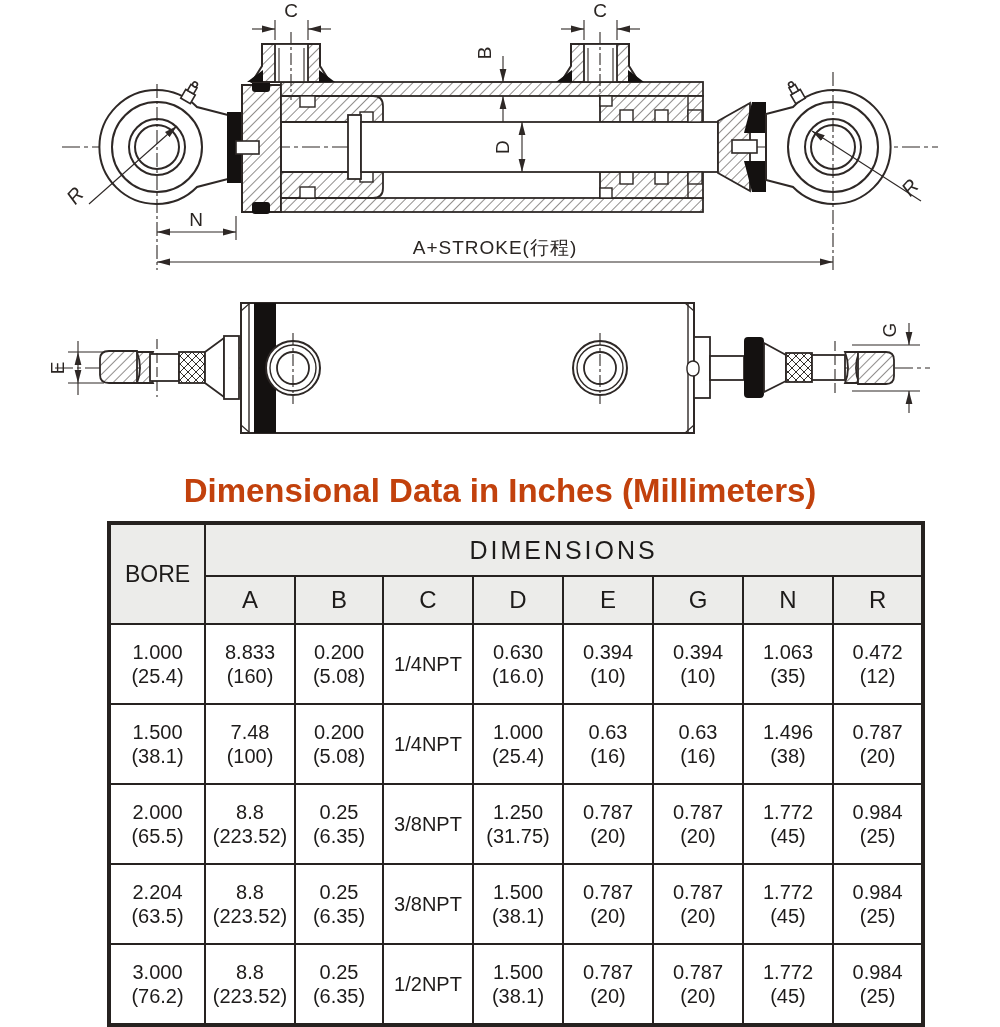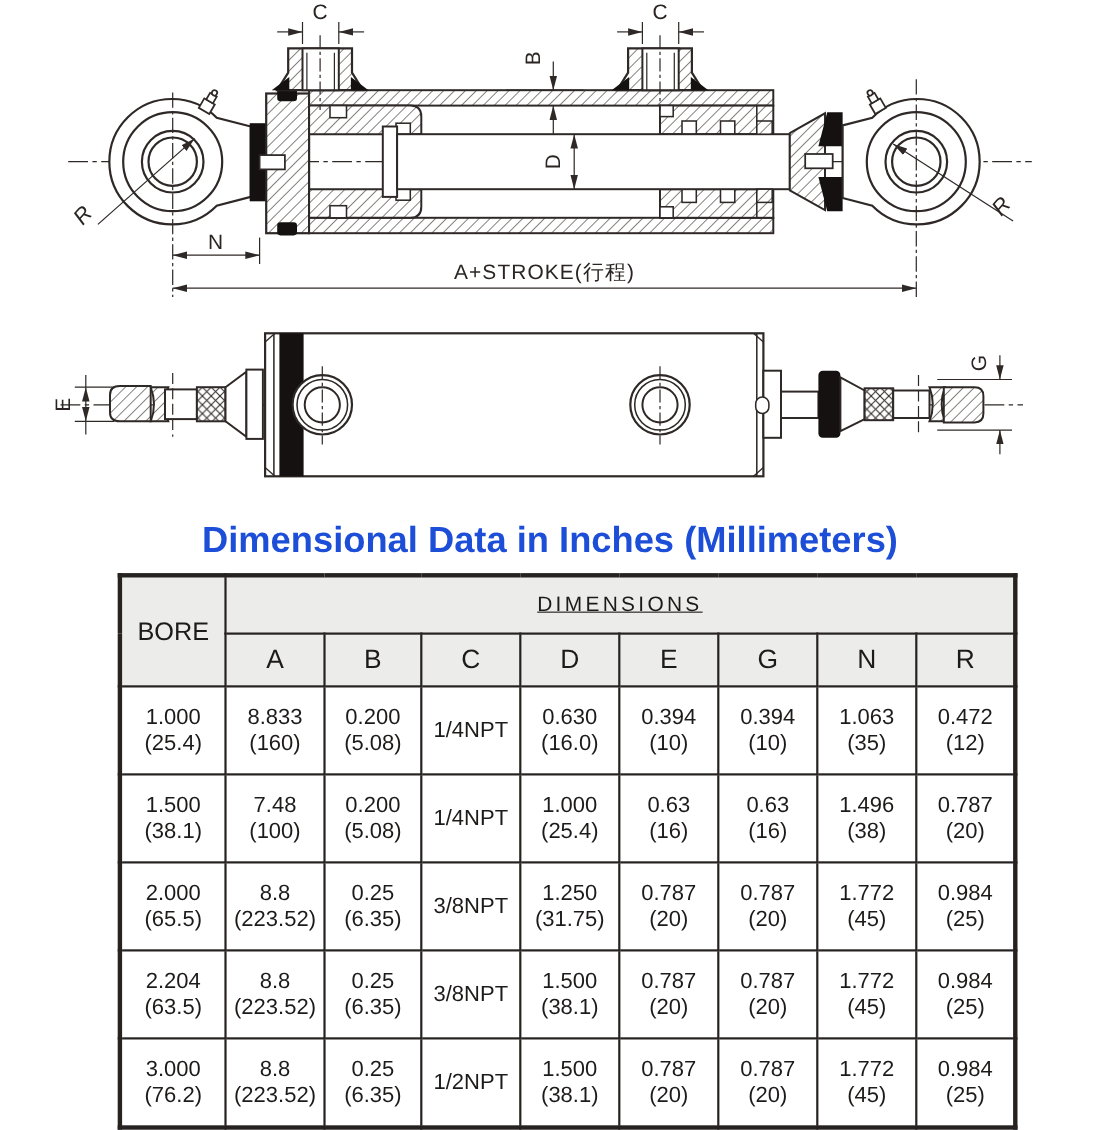--- a/index.html
+++ b/index.html
@@ -5,30 +5,30 @@
   html,body{margin:0;padding:0;background:#ffffff;}
   body{width:1000px;height:1027px;position:relative;overflow:hidden;
        font-family:"Liberation Sans", sans-serif;color:#242020;}
   .abs{position:absolute;}
   svg text{font-family:"Liberation Sans", sans-serif;fill:#2a2522;}
   .dimlbl{font-size:19px;}
   .rlbl{font-size:20px;font-style:italic;}
   .stroke-lbl{font-size:19px;letter-spacing:1px;}
 
   #title{left:0;top:472px;width:1000px;text-align:center;
-         font-size:33px;font-weight:bold;color:#1d4ed8;}
+         font-size:33px;font-weight:bold;color:#c2410c;}
 
   table#dim-table{position:absolute;left:107px;top:521px;width:814px;
       border-collapse:collapse;table-layout:fixed;background:#fff;
       border:4px solid #262220;}
   #dim-table td{border:2px solid #262220;text-align:center;vertical-align:middle;
       padding:0;color:#1d1b1a;}
   #dim-table .hcell{background:#ececea;}
   .bore-h{font-size:23px;}
-  .dims-h{font-size:19px;letter-spacing:3px;height:50px;text-decoration:underline;}
+  .dims-h{font-size:25px;letter-spacing:3px;height:50px;}
   .sub-h{font-size:24px;height:46px;}
   .data-row td{height:78px;font-size:20px;line-height:1.22;white-space:pre-line;}
 </style>
 </head>
 <body>
 
 <svg class="abs" style="left:0;top:0" width="1000" height="290" viewBox="0 0 1000 290">
   <defs>
     <pattern id="hatch1" width="7" height="7" patternUnits="userSpaceOnUse" patternTransform="rotate(45)">
       <rect width="7" height="7" fill="#ffffff"></rect>

